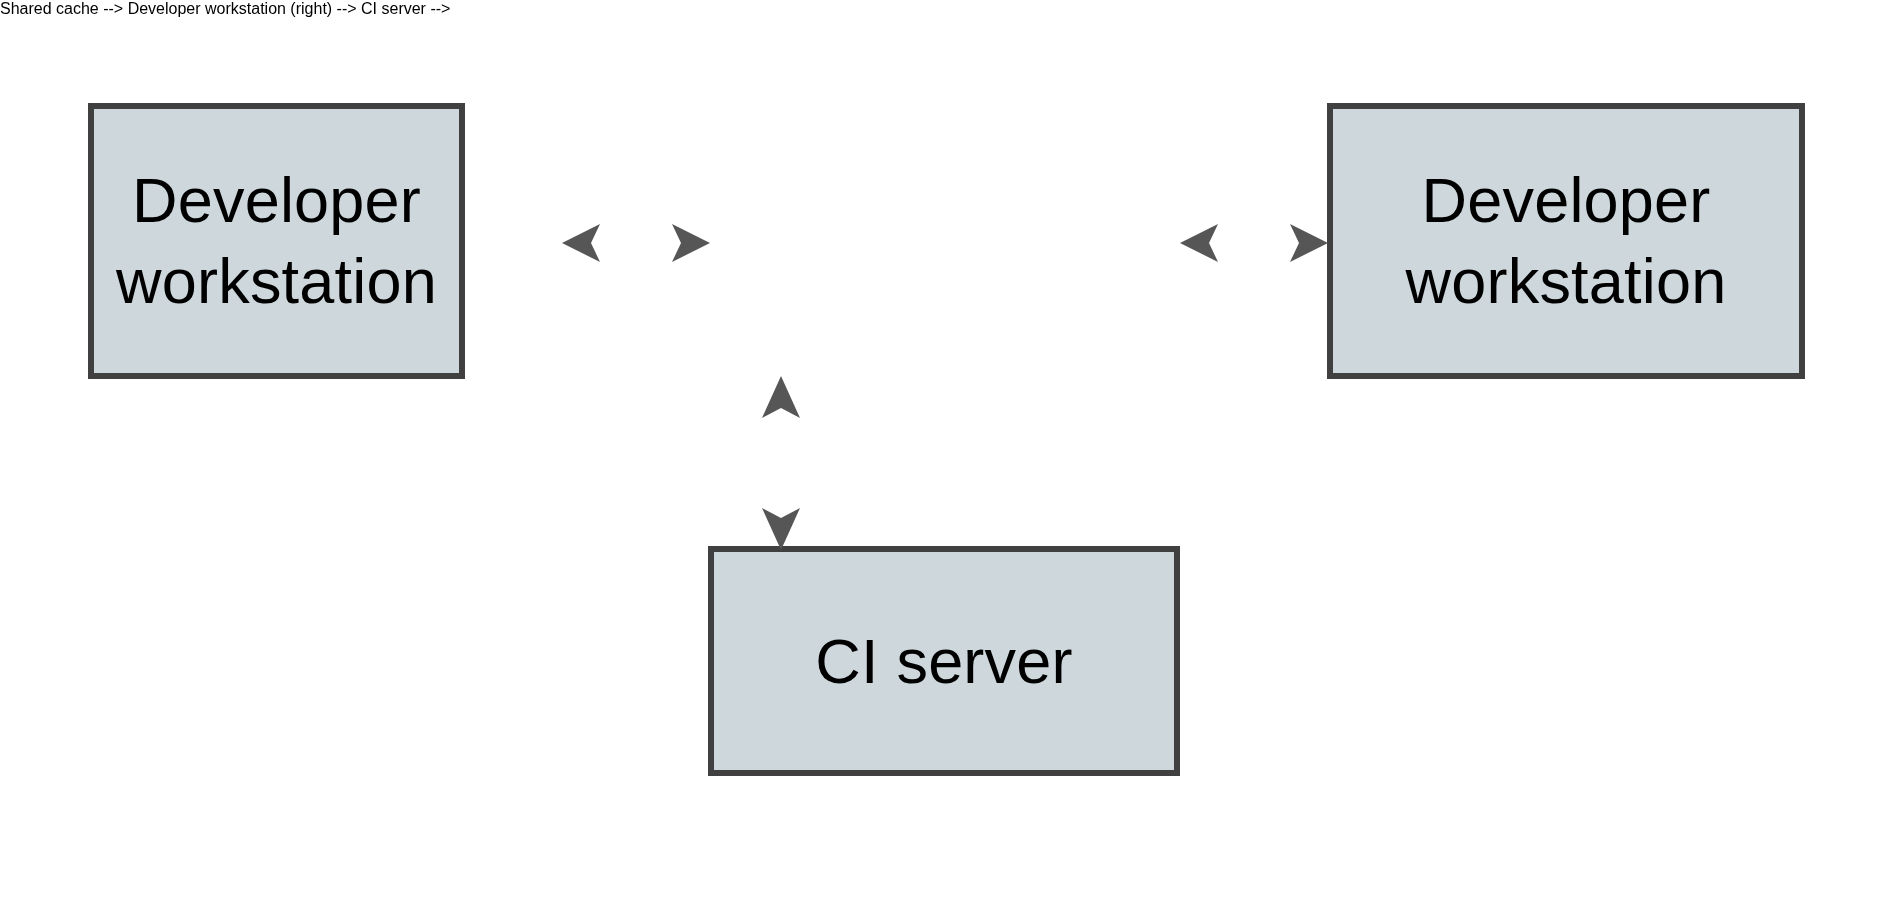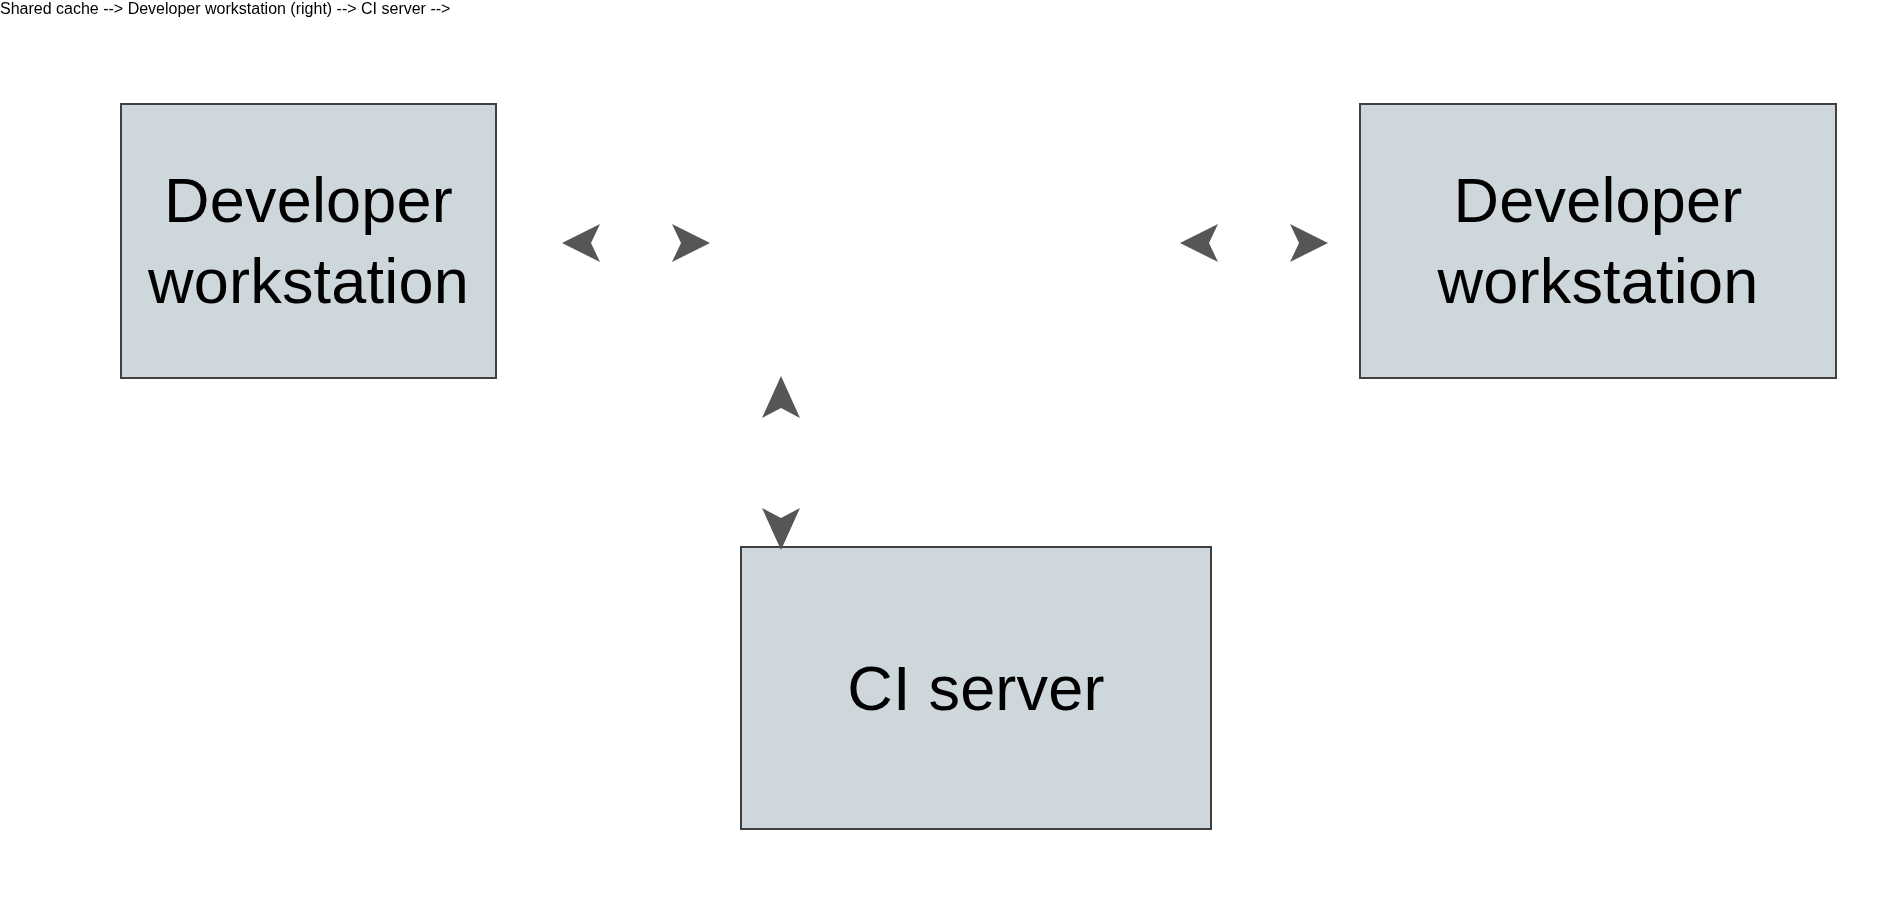--- a/index.html
+++ b/index.html
@@ -15,41 +15,40 @@
     position: relative;
     width: 1900px;
     height: 922px;
     background: #ffffff;
     overflow: hidden;
   }
   .node {
     position: absolute;
     box-sizing: border-box;
     background: #ced7dc;
-    border: 2px solid #404040;
+    border: 6px solid #404040;
     display: flex;
     align-items: center;
     justify-content: center;
     text-align: center;
-    margin-left: 32px;
   }
   .node-label {
     color: #000000;
     font-size: 63px;
     line-height: 1.28;
     font-weight: 400;
     letter-spacing: 0.2px;
     white-space: pre-line;
     padding: 0 6px;
   }
   
   #node-dev-left   { left: 88px;  top: 103px; width: 377px; height: 276px; }
   #node-cache      { left: 708px; top: 103px; width: 472px; height: 276px; }
   #node-dev-right  { left: 1327px;top: 103px; width: 478px; height: 276px; }
-  #node-ci         { left: 708px; top: 546px; width: 472px; height: 284px; align-items: center; }
+  #node-ci         { left: 708px; top: 546px; width: 472px; height: 230px; align-items: center; }
 
   
   .connector {
     position: absolute;
     overflow: visible;
   }
   #edge-left-cache  { left: 560px; top: 212px; width: 152px; height: 62px; }
   #edge-cache-right { left: 1178px;top: 212px; width: 152px; height: 62px; }
   #edge-cache-ci    { left: 750px; top: 374px; width: 62px;  height: 178px; }
 

